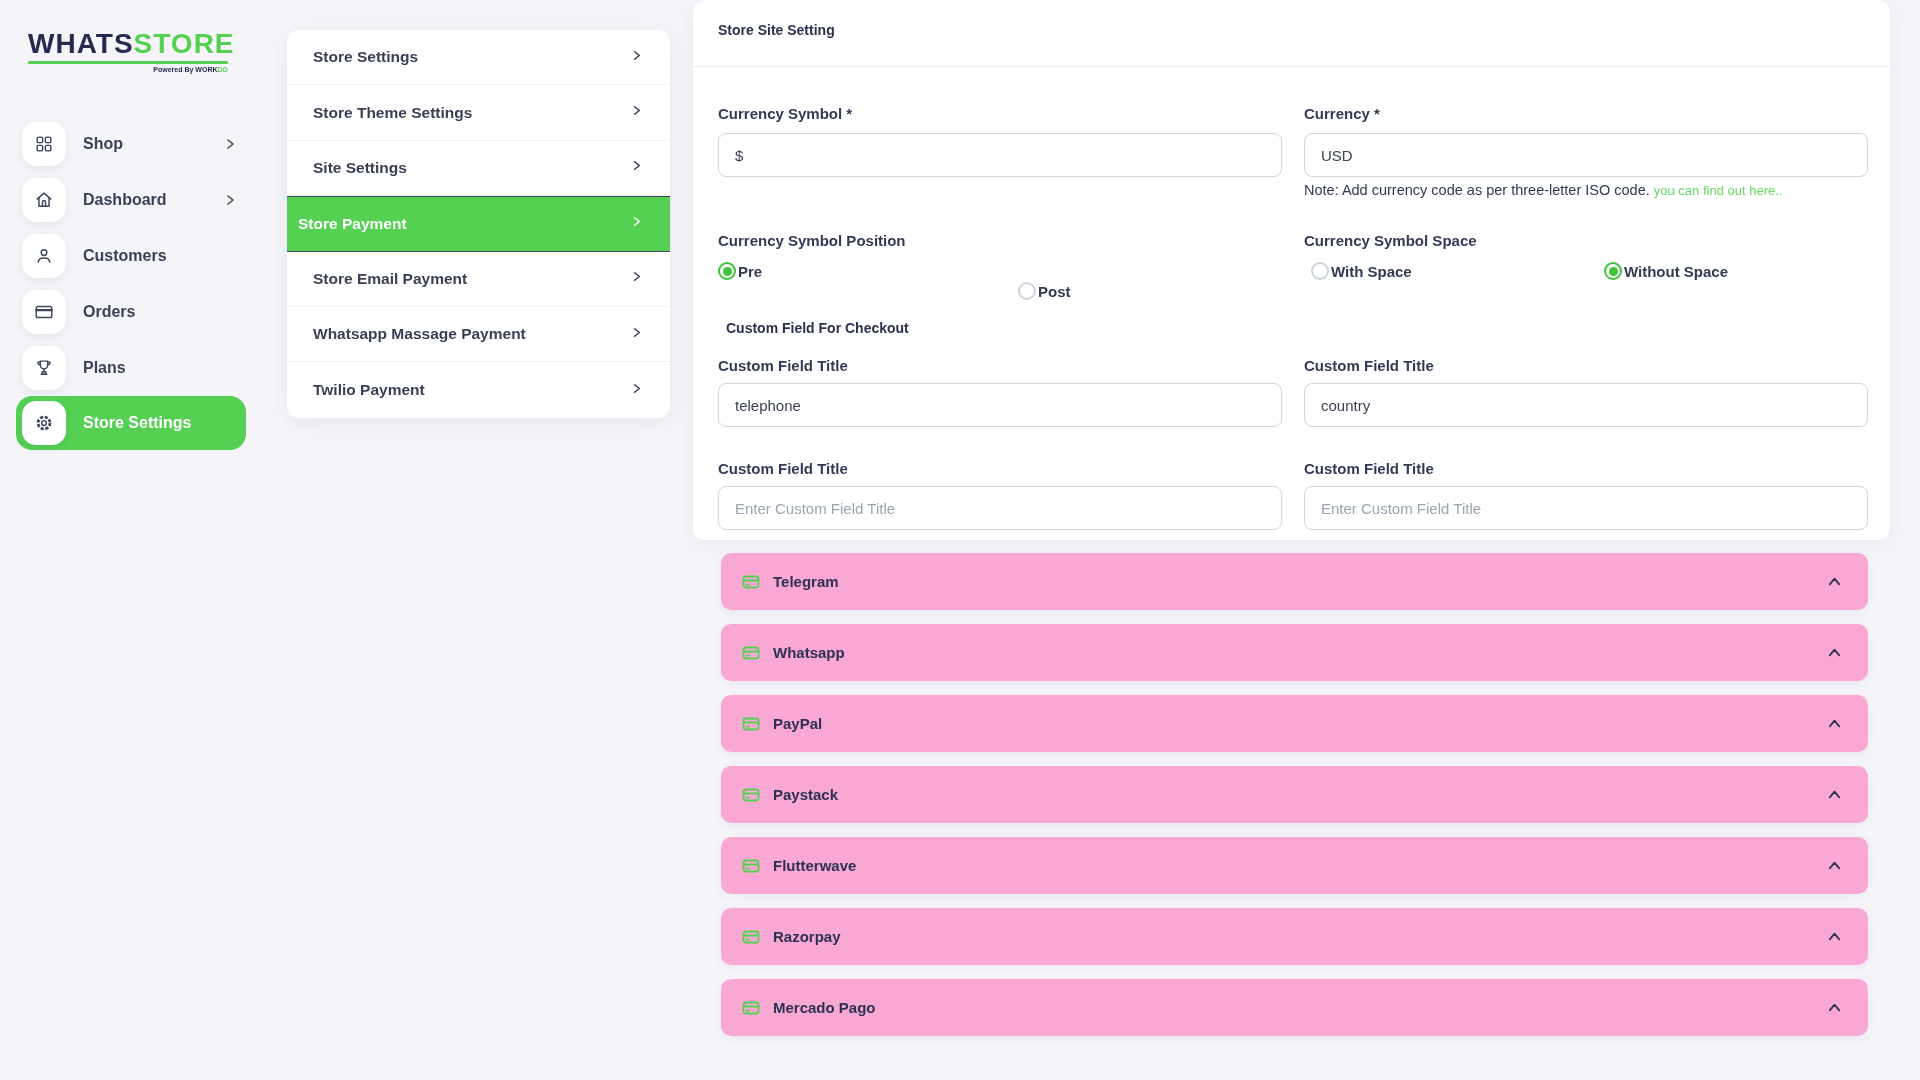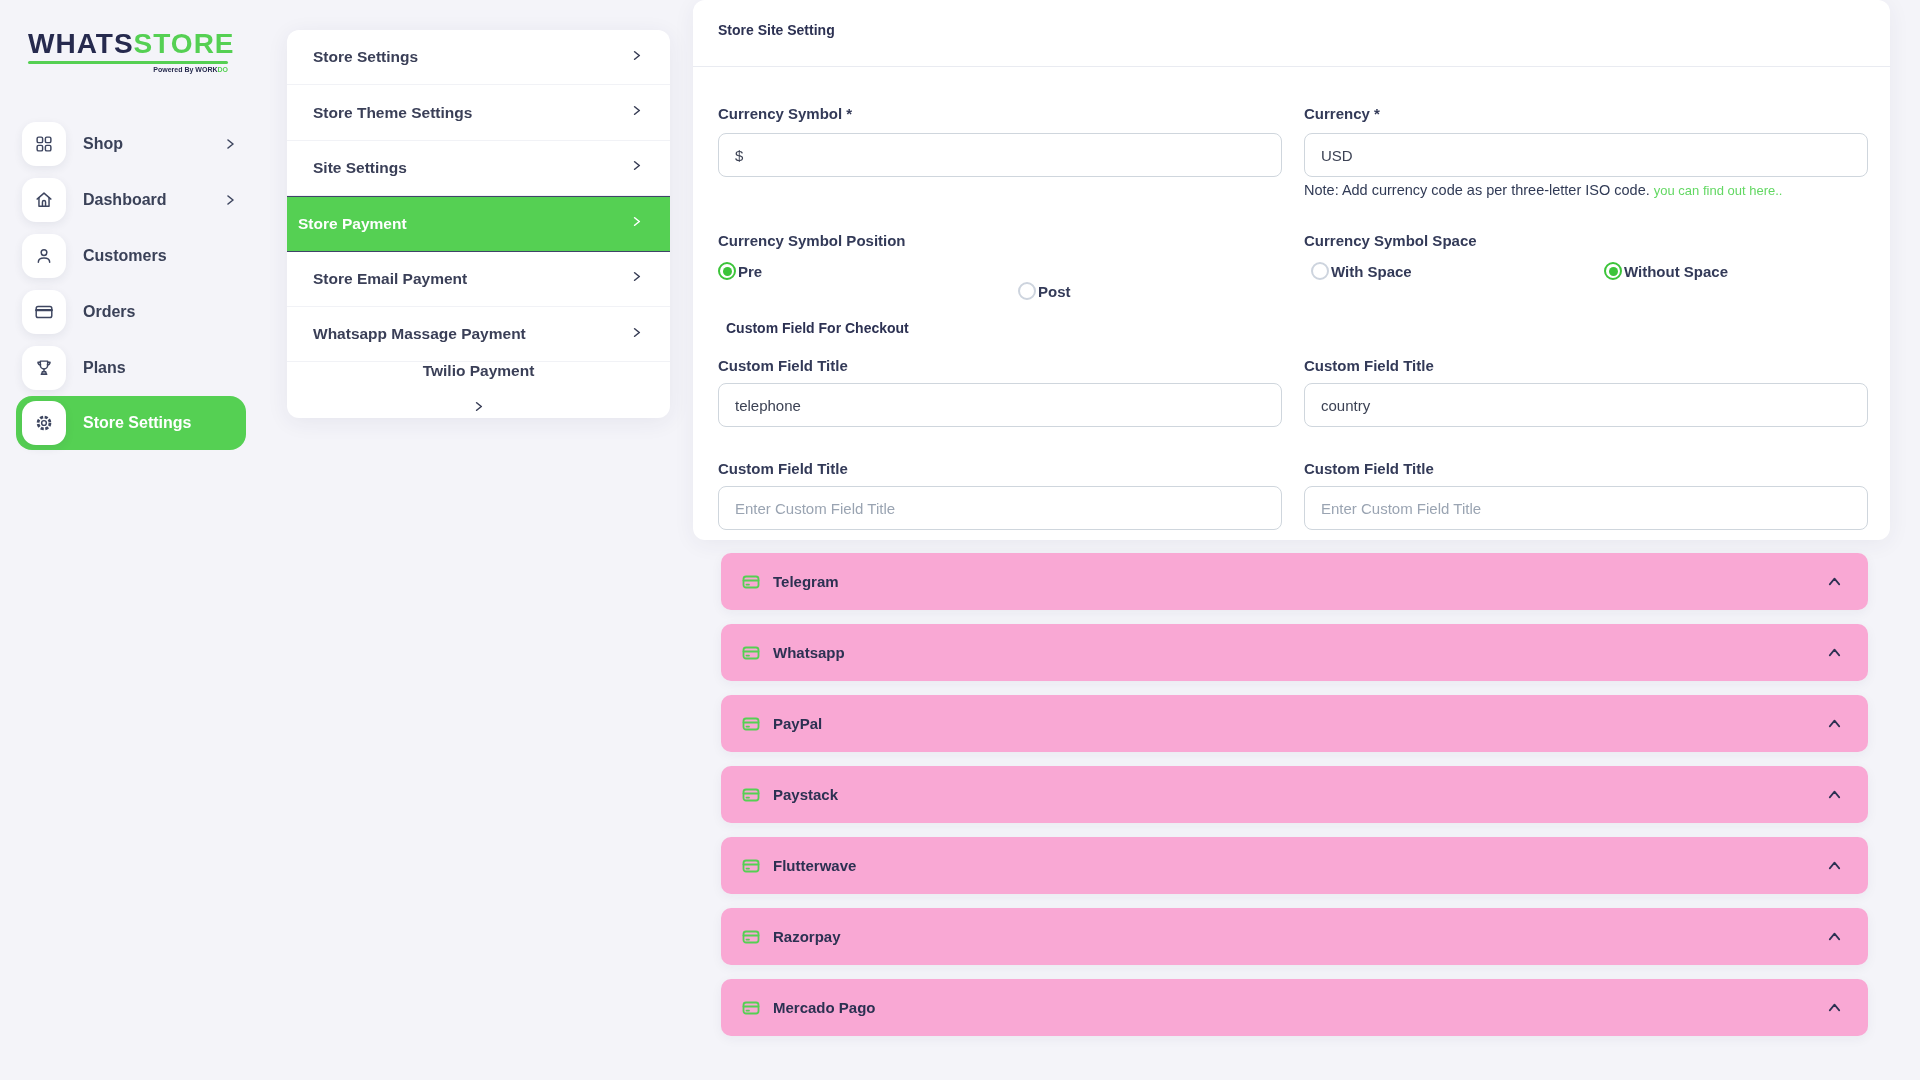--- a/index.html
+++ b/index.html
@@ -28,21 +28,21 @@
   .nav-item.active { background:#55d053; height:54px; }
   .nav-item.active .nav-label { color:#ffffff; }
   .nav-chevron { display:flex; }
 
   
   .submenu { position:absolute; left:287px; top:30px; width:383px; background:#ffffff; border-radius:12px;
              box-shadow:0 4px 22px rgba(44,49,82,.07); overflow:hidden; }
   .submenu-item { height:55.4px; display:flex; align-items:center; justify-content:space-between;
                   padding:0 26px; font-size:15.5px; font-weight:600; color:#3a3f57;
                   border-bottom:1px solid #f1f2f6; cursor:pointer; }
-  .submenu-item:last-child { border-bottom:none;flex-direction:column; }
+  .submenu-item:last-child { border-bottom:none; }
   .submenu-item.active { background:#55d053; color:#ffffff;
                   border-top:1.5px solid #3f4468; border-bottom:1.5px solid #3f4468;padding-left:11px; }
 
   
   .main-card { position:absolute; left:693px; top:0; width:1197px; height:540px; background:#ffffff;
                border-radius:12px; box-shadow:0 4px 22px rgba(44,49,82,.06); }
   .main-title { position:absolute; left:25px; top:22px; font-size:14px; font-weight:bold; color:#2c3152; }
   .divider { position:absolute; top:66px; left:0; right:0; height:1px; background:#e9ebf1; }
 
   .lbl { position:absolute; font-size:15px; font-weight:bold; color:#333a58; }

